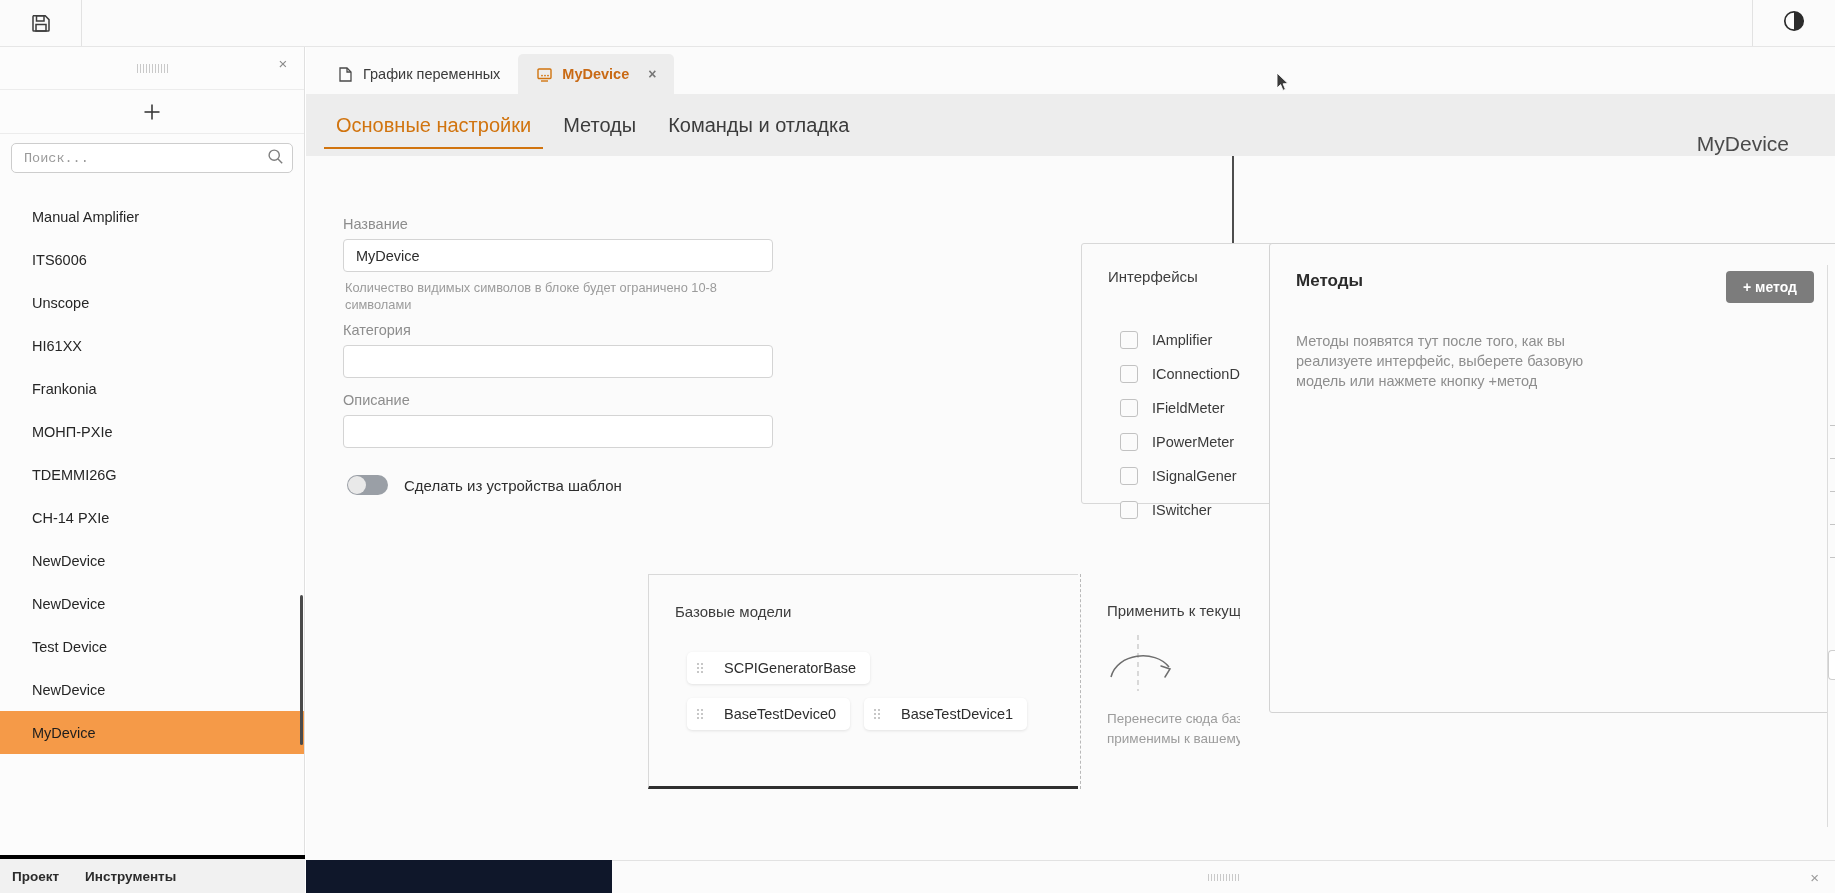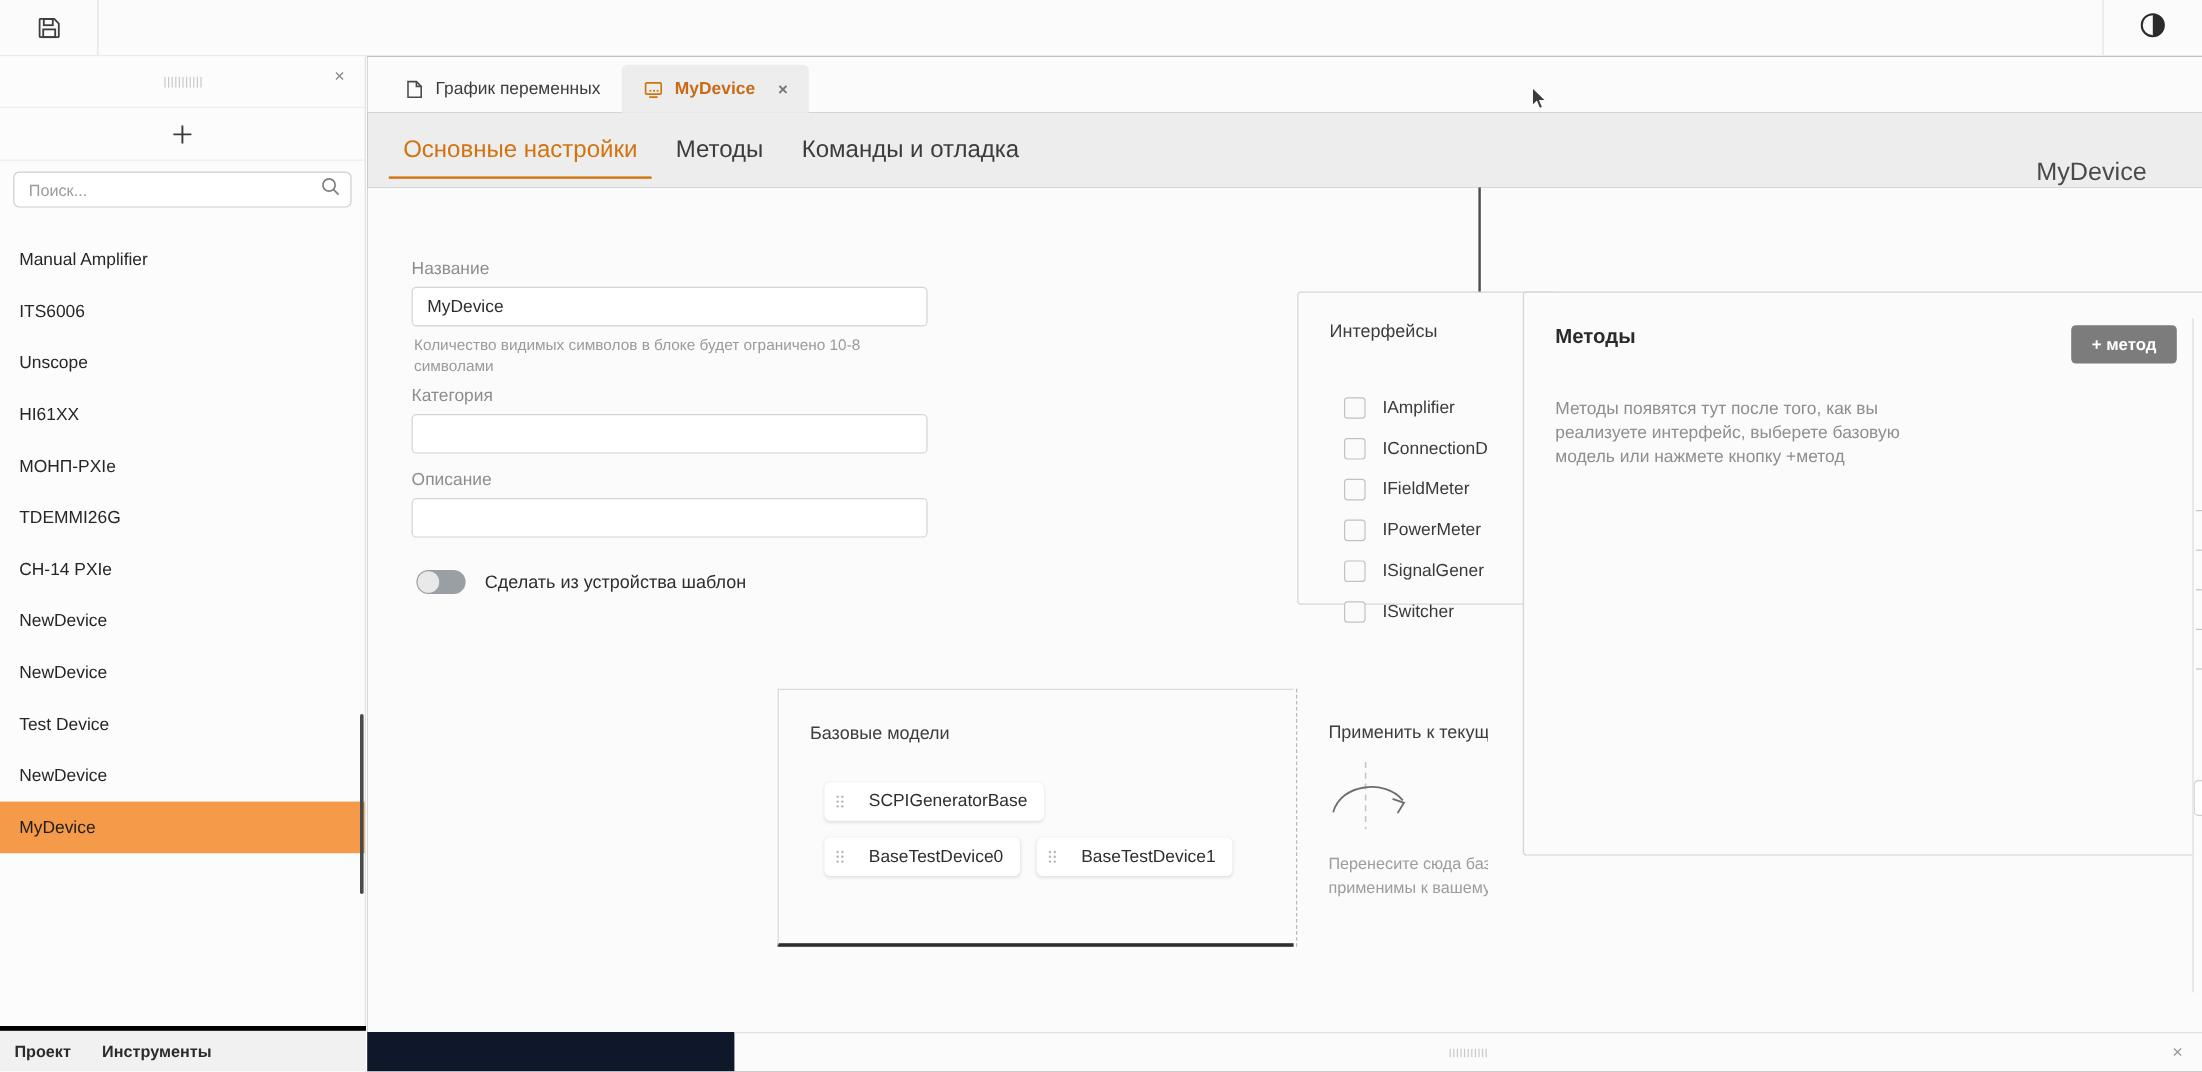--- a/index.html
+++ b/index.html
@@ -49,29 +49,29 @@
     border-bottom: 1px solid #ececec;
   }
   .sb-add svg { display: block; }
   .sb-search-wrap { padding: 9px 11px 8px 11px; }
   .sb-search {
     position: relative; height: 30px; border: 1px solid #cdcdcd; border-radius: 5px;
     background: #fff; display: flex; align-items: center; padding: 0 8px 0 12px;
   }
   .sb-search input {
     border: none; outline: none; background: transparent; flex: 1;
-    font-family: Liberation Sans, sans-serif; font-size: 13.5px; color: #333;
+    font-family: Liberation Mono, monospace; font-size: 13.5px; color: #333;
   }
   .sb-search input::placeholder { color: #9a9a9a; }
   .sb-list {
     position: absolute; left: 0; right: 0; top: 134px; bottom: 38px;
     overflow: hidden;
   }
   .sb-item {
-    height: 43px; display: flex; align-items: center; padding-left: 16px;
+    height: 43px; display: flex; align-items: center; padding-left: 32px;
     font-size: 14.5px; color: #262626; white-space: nowrap;
   }
   .sb-item.clipped { height: 14px; overflow: hidden; color: #262626; align-items: flex-end; }
   .sb-item.active { background: #f59a48; color: #1d1d1d; }
   .sb-scroll {
     position: absolute; left: 300px; top: 548px; width: 3px; height: 150px;
     background: #4a4a4a; border-radius: 2px;
   }
   .sb-foot {
     position: absolute; left: 0; bottom: 0; width: 305px; height: 38px;
@@ -322,20 +322,23 @@
         <span>Manual Amplifier</span>
       </div>
       <div class="sb-item">
         <span>ITS6006</span>
       </div>
       <div class="sb-item">
         <span>Unscope</span>
       </div>
       <div class="sb-item">
         <span>HI61XX</span>
+      </div>
+      <div class="sb-item">
+        <span>Frankonia</span>
       </div>
       <div class="sb-item">
         <span>МОНП-PXIe</span>
       </div>
       <div class="sb-item">
         <span>TDEMMI26G</span>
       </div>
       <div class="sb-item">
         <span>CH-14 PXIe</span>
       </div>

